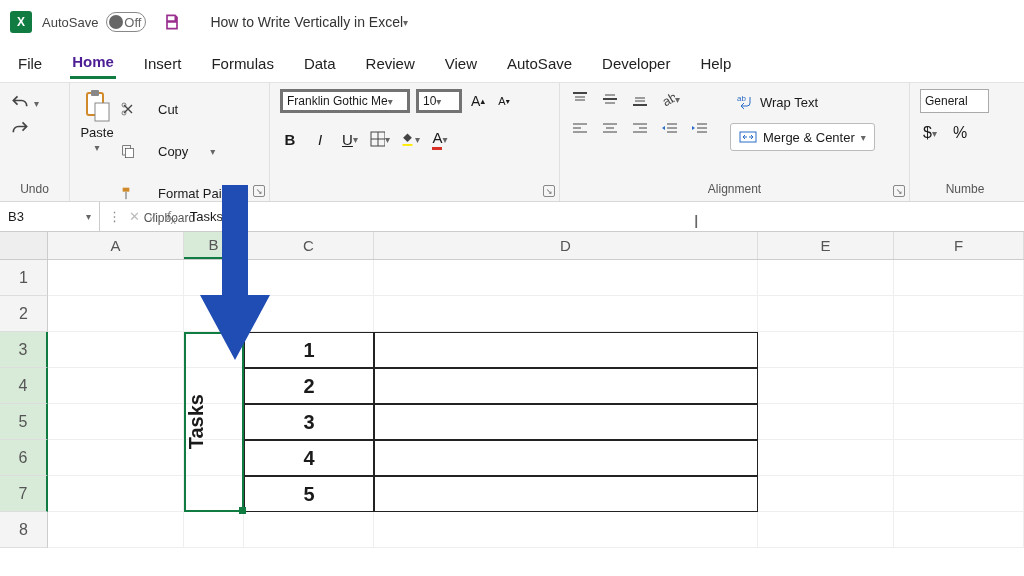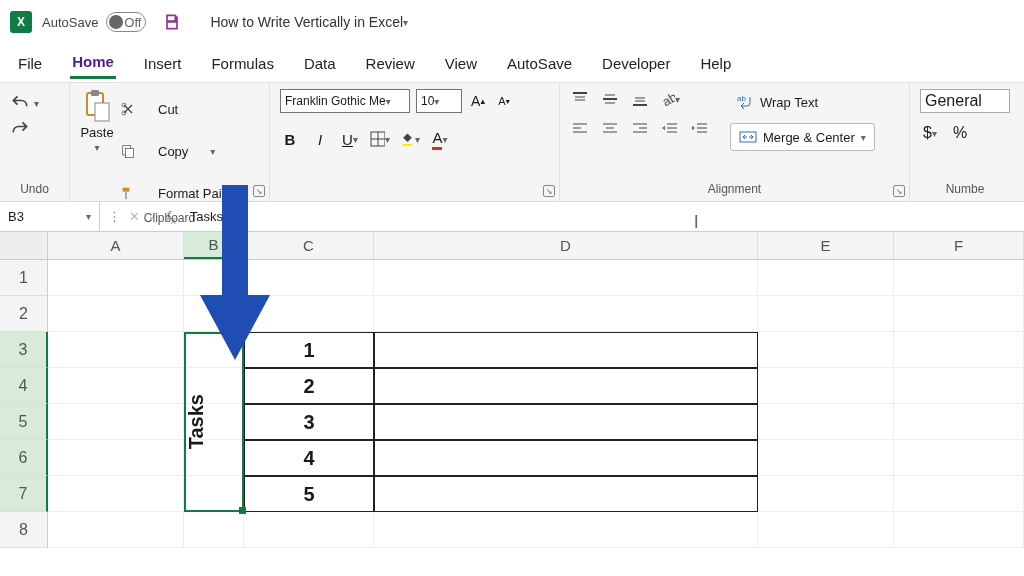--- a/index.html
+++ b/index.html
@@ -30,34 +30,34 @@
 
   .undo-col { display:flex; flex-direction:column; gap:6px; padding-top:4px; }
   .undo-col .btn { display:flex; align-items:center; gap:4px; }
 
   .paste-col { display:flex; flex-direction:column; align-items:center; gap:2px; }
   .big-icon { width:34px; height:34px; display:flex; align-items:center; justify-content:center; }
   .clip-col { display:flex; flex-direction:column; gap:6px; padding-top:2px; font-size:13px; }
   .clip-col .row { display:flex; align-items:center; gap:22px; }
 
   .font-top { display:flex; align-items:center; gap:6px; }
-  .font-select { border:1px solid #737373; background:#fff; height:24px; font-size:12px; padding:8px 4px; display:flex; align-items:center; }
+  .font-select { border:3px solid #737373; background:#fff; height:24px; font-size:12px; padding:8px 4px; display:flex; align-items:center; }
   .font-bottom { display:flex; align-items:center; gap:10px; margin-top:10px; font-size:15px; }
   .ic { width:20px; height:20px; display:flex; align-items:center; justify-content:center; cursor:pointer; }
   .font-col { display:flex; flex-direction:column; }
 
   .align-col { display:flex; flex-direction:column; gap:10px; }
   .align-row { display:flex; gap:10px; align-items:center; }
 
   .wrap-col { display:flex; flex-direction:column; gap:10px; padding-top:2px; }
   .wrap-btn { display:flex; align-items:center; gap:6px; font-size:13px; padding:2px 6px; }
   .merge-btn { display:flex; align-items:center; gap:6px; font-size:13px; border:1px solid #bbb; background:#fff; padding:4px 8px; border-radius:3px; }
 
   .num-col { display:flex; flex-direction:column; gap:10px; }
-  .num-select { border:1px solid #aaa; background:#fff; height:24px; width:90px; font-size:16px; padding:0 4px; display:flex; align-items:center; justify-content:space-between; }
+  .num-select { border:1px solid #aaa; background:#fff; height:24px; width:69px; font-size:12px; padding:0 4px; display:flex; align-items:center; justify-content:space-between; }
 
   
   .formula-bar { display:flex; align-items:center; height:30px; border-bottom:1px solid #ccc; font-size:13px; }
   .name-box { width:100px; border-right:1px solid #ccc; padding:0 8px; display:flex; align-items:center; justify-content:space-between; height:100%; }
   .fx-controls { display:flex; align-items:center; gap:8px; padding:0 8px; color:#888; }
   .formula-input { flex:1; padding:0 6px; position:relative; }
   .cursor-i { position:absolute; left:510px; top:3px; font-size:18px; color:#666; }
 
   
   .grid { position:relative; }

